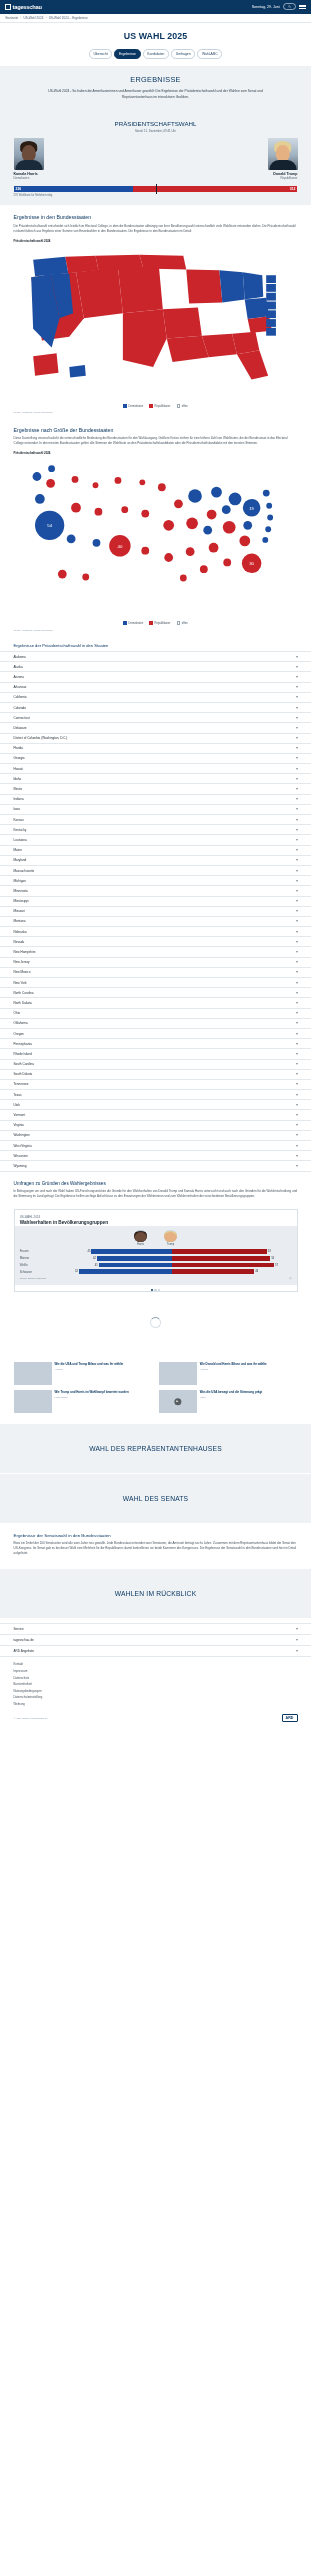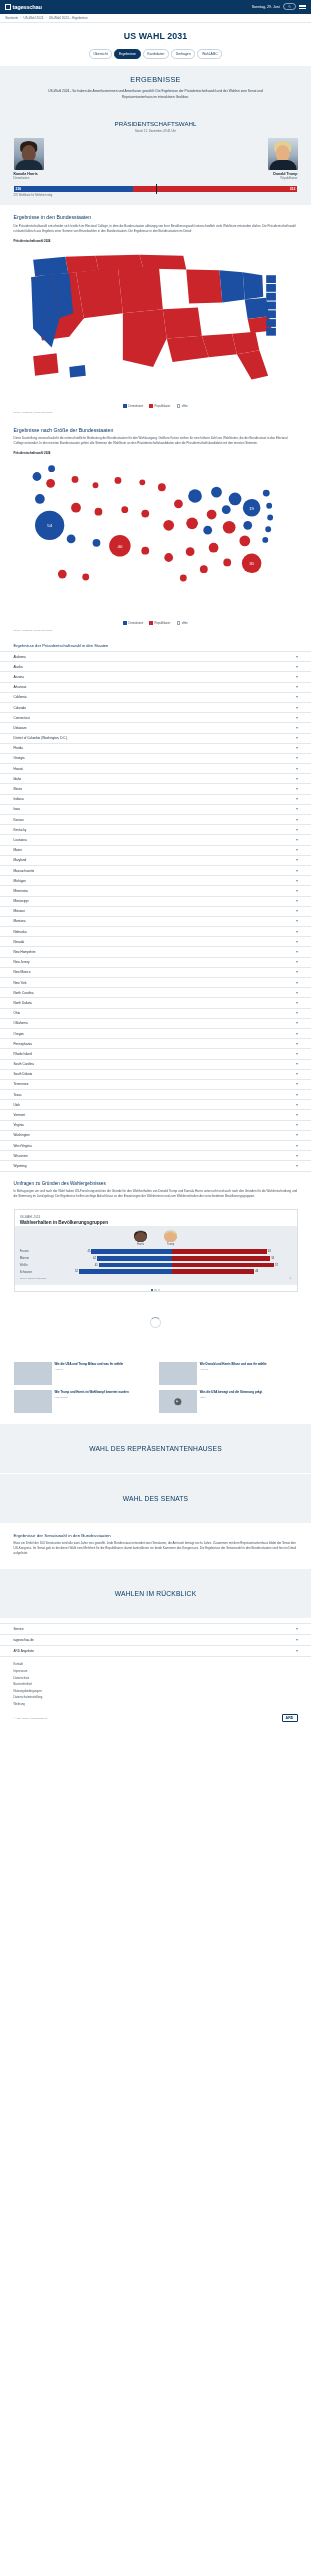--- a/index.html
+++ b/index.html
@@ -288,21 +288,21 @@
 
 <div class="breadcrumb">
   <span>Startseite</span>
   <span class="sep">›</span>
   <span>US-Wahl 2024</span>
   <span class="sep">›</span>
   <span>US-Wahl 2024 – Ergebnisse</span>
 </div>
 
 <div class="hero">
-  <h1>US WAHL 2031</h1>
+  <h1>US WAHL 2025</h1>
 </div>
 
 <div class="pillnav">
   <span class="pill">Übersicht</span>
   <span class="pill active">Ergebnisse</span>
   <span class="pill">Kandidaten</span>
   <span class="pill">Umfragen</span>
   <span class="pill">Wahl-ABC</span>
 </div>
 

